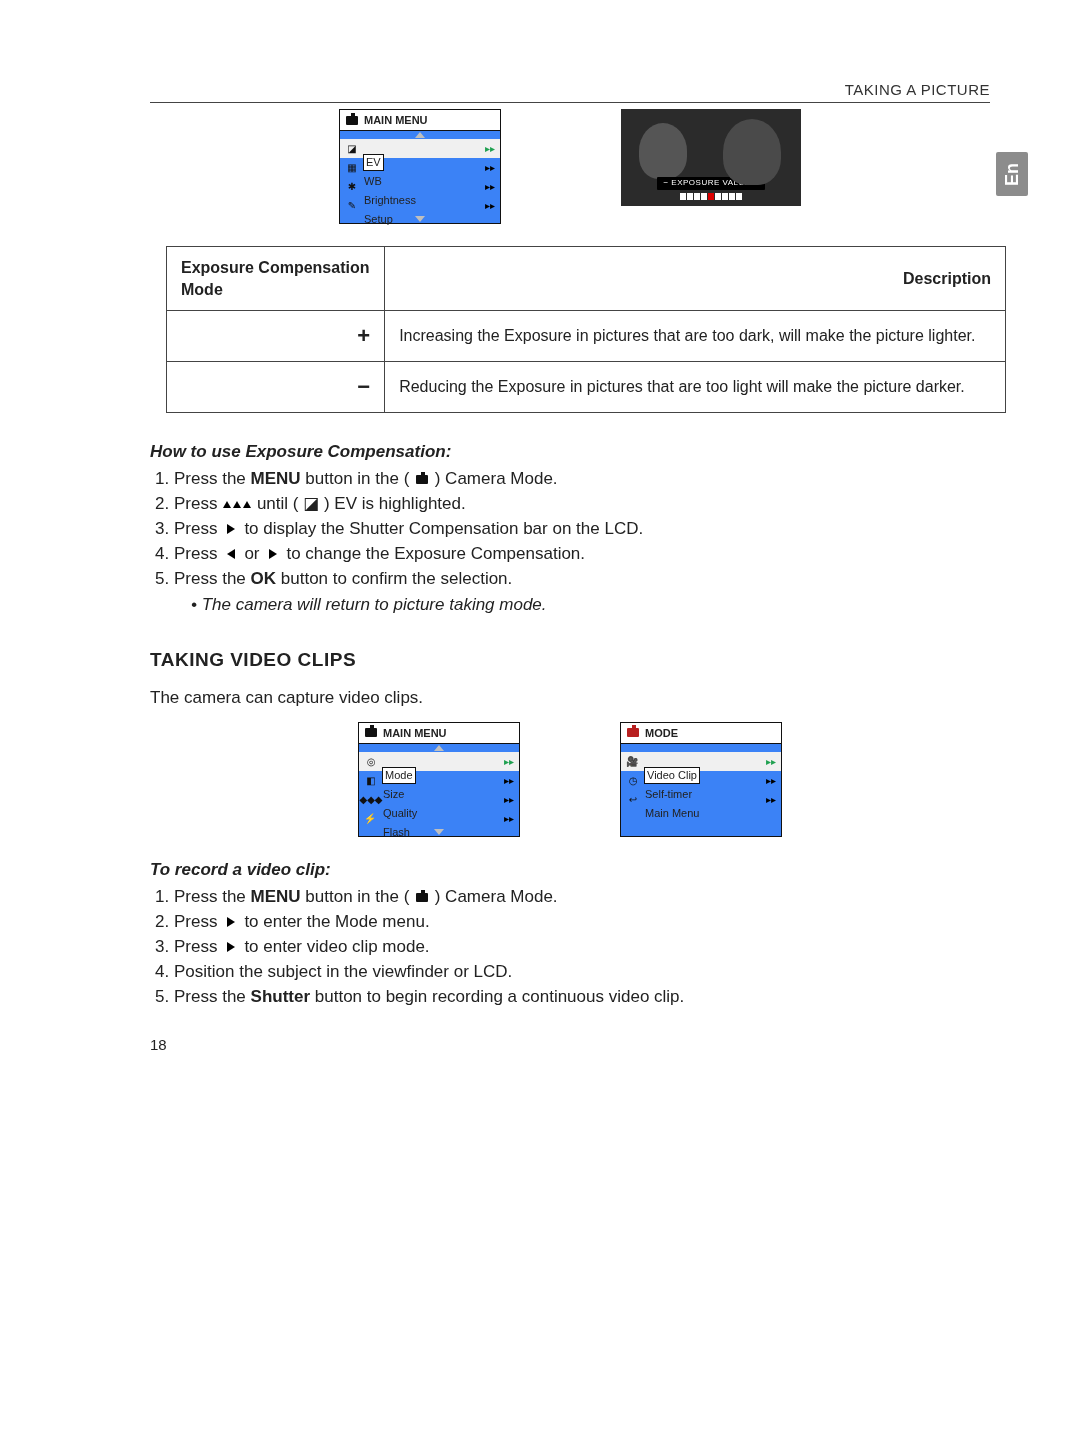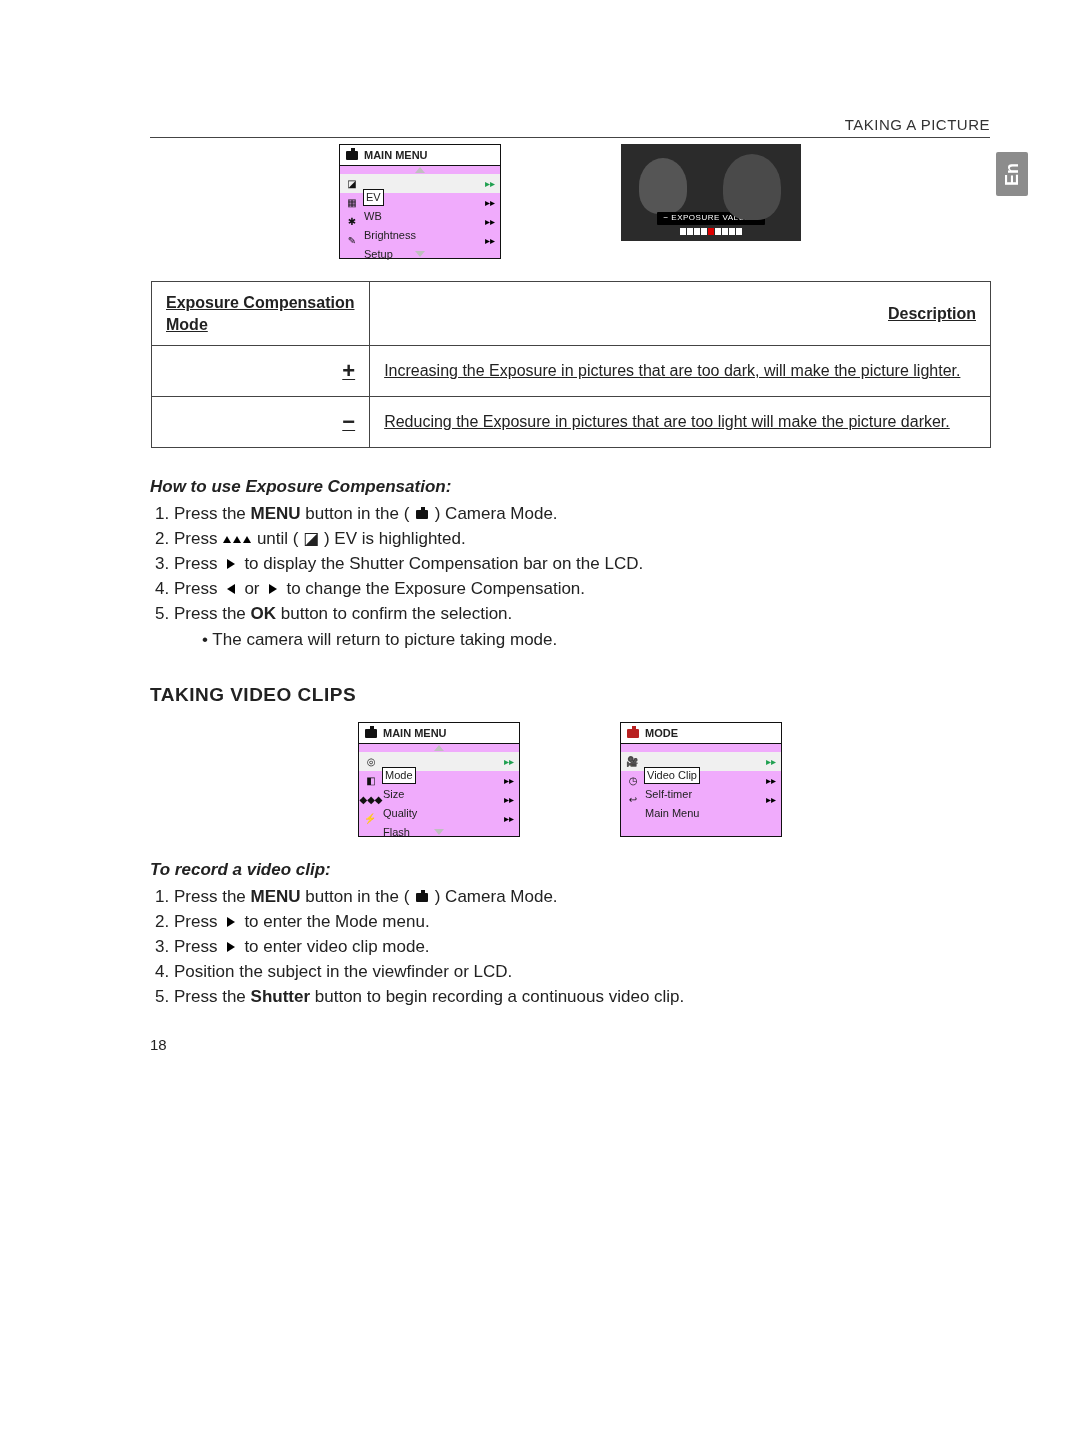--- a/index.html
+++ b/index.html
@@ -1,26 +1,26 @@
 <!DOCTYPE html>
 <html><head>
 <meta charset="utf-8">
 <style>
   html,body{margin:0;padding:0;background:#fff;}
   body{font-family:Arial,Helvetica,sans-serif;color:#222;font-size:17px;line-height:1.35;}
-  .page{width:1080px;height:1429px;box-sizing:border-box;padding:115px 90px 40px 150px;position:relative;}
+  .page{width:1080px;height:1429px;box-sizing:border-box;padding:80px 90px 40px 150px;position:relative;}
   .thin-rule{border:none;border-top:1px solid #444;margin:0;}
   .hdr-line{display:flex;justify-content:flex-end;font-size:15px;letter-spacing:.5px;margin-bottom:2px;color:#333;}
   .lang-tab{position:absolute;top:152px;right:52px;width:32px;height:44px;background:#8c8c8c;color:#fff;font-weight:bold;display:flex;align-items:center;justify-content:center;writing-mode:vertical-rl;transform:rotate(180deg);font-size:18px;border-radius:2px;}
   .sec-title{font-weight:bold;font-size:19px;letter-spacing:.5px;margin:16px 0 14px;}
   .para{margin:0 0 12px;}
   
   .shots{display:flex;justify-content:center;gap:120px;margin:6px 0 22px;}
   
-  .menu{width:160px;border:1.5px solid #111;background:#f0abfc;}
+  .menu{width:160px;border:1.5px solid #111;background:#3b82f6;}
   .menu-titlebar{height:20px;background:#fff;display:flex;align-items:center;padding:0 6px;font-size:11px;font-weight:bold;border-bottom:1.5px solid #111;}
   .cam-ico{width:12px;height:9px;background:#111;margin-right:6px;position:relative;border-radius:1px;}
   .cam-ico:before{content:"";position:absolute;top:-3px;right:3px;width:4px;height:3px;background:#111;}
   .cam-ico.red{background:#b82020;}
   .cam-ico.red:before{background:#b82020;}
   .menu-arrow-up{height:8px;display:flex;justify-content:center;align-items:center;}
   .tri-up{width:0;height:0;border-left:5px solid transparent;border-right:5px solid transparent;border-bottom:6px solid #bfbfbf;}
   .tri-dn{width:0;height:0;border-left:5px solid transparent;border-right:5px solid transparent;border-top:6px solid #bfbfbf;}
   .menu-row{height:19px;display:flex;align-items:center;padding:0 6px;font-size:11px;position:relative;}
   .menu-row.sel{background:#f0f0f0;}
@@ -33,30 +33,30 @@
   .photo{width:180px;}
   .photo-img{height:97px;background:#2b2b2b;position:relative;overflow:hidden;}
   .photo-img:before{content:"";position:absolute;left:18px;top:14px;width:48px;height:56px;background:#555;border-radius:50% 50% 40% 40%;}
   .photo-img:after{content:"";position:absolute;right:20px;top:10px;width:58px;height:66px;background:#4a4a4a;border-radius:50% 50% 40% 40%;}
   .overlay{position:absolute;left:0;right:0;bottom:6px;display:flex;flex-direction:column;align-items:center;gap:3px;}
   .olabel{background:#000;color:#fff;font-size:8px;letter-spacing:.5px;padding:1px 6px;border-radius:1px;}
   .obar{display:flex;gap:1px;}
   .obar span{width:6px;height:7px;background:#fff;}
   .obar span.on{background:#d00;}
   
-  table.desc{width:100%;border-collapse:collapse;margin:0 1px 28px;text-decoration:underline;}
+  table.desc{width:100%;border-collapse:collapse;margin:0 16px 28px;}
   table.desc th,table.desc td{border:1.5px solid #444;padding:10px 14px;vertical-align:middle;font-size:16px;}
   table.desc th{font-weight:bold;text-align:left;}
   table.desc th.center,table.desc td.center{text-align:right;}
   .sym{font-size:22px;font-weight:bold;}
   
   .sub-it{font-style:italic;font-weight:bold;margin:0 0 4px;}
   ol.steps{margin:0 0 30px;padding-left:24px;}
   ol.steps li{margin:2px 0;}
-  .bullet-line{margin:4px 0 0 28px;}
+  .bullet-line{margin:4px 0 0 17px;font-style:italic;}
   .inline-ico{display:inline-flex;vertical-align:middle;width:16px;height:12px;justify-content:center;align-items:center;}
   .tri-r{display:inline-block;width:0;height:0;border-top:5px solid transparent;border-bottom:5px solid transparent;border-left:8px solid #000;vertical-align:middle;}
   .tri-l{display:inline-block;width:0;height:0;border-top:5px solid transparent;border-bottom:5px solid transparent;border-right:8px solid #000;vertical-align:middle;}
   .tri-u-sm{display:inline-block;width:0;height:0;border-left:4px solid transparent;border-right:4px solid transparent;border-bottom:7px solid #000;vertical-align:middle;margin:0 1px;}
   .pageno{text-align:left;font-size:15px;margin-top:26px;}
   .menu-row .menu-label{font-size:11px;margin-top:28px;}
 </style>
 </head>
 <body>
 
@@ -156,20 +156,21 @@
     <li>
       <span>Press </span>&nbsp;<span class="tri-l"></span>&nbsp;<span> or </span>&nbsp;<span class="tri-r"></span>&nbsp;<span> to change the Exposure Compensation.</span>
     </li>
     <li>
       <span>Press the </span><b>OK</b><span> button to confirm the selection.</span>
       <div class="bullet-line">• The camera will return to picture taking mode.</div>
     </li>
   </ol>
 
   <div class="sec-title">TAKING VIDEO CLIPS</div>
+  <p class="para">The camera can capture video clips.</p>
 
   <div class="shots" style="gap:100px;">
     <div class="menu">
       <div class="menu-titlebar">
         <span class="cam-ico"></span>
         <span>MAIN MENU</span>
       </div>
       <div class="menu-arrow-up">
           <span class="tri-up"></span>
         </div>

